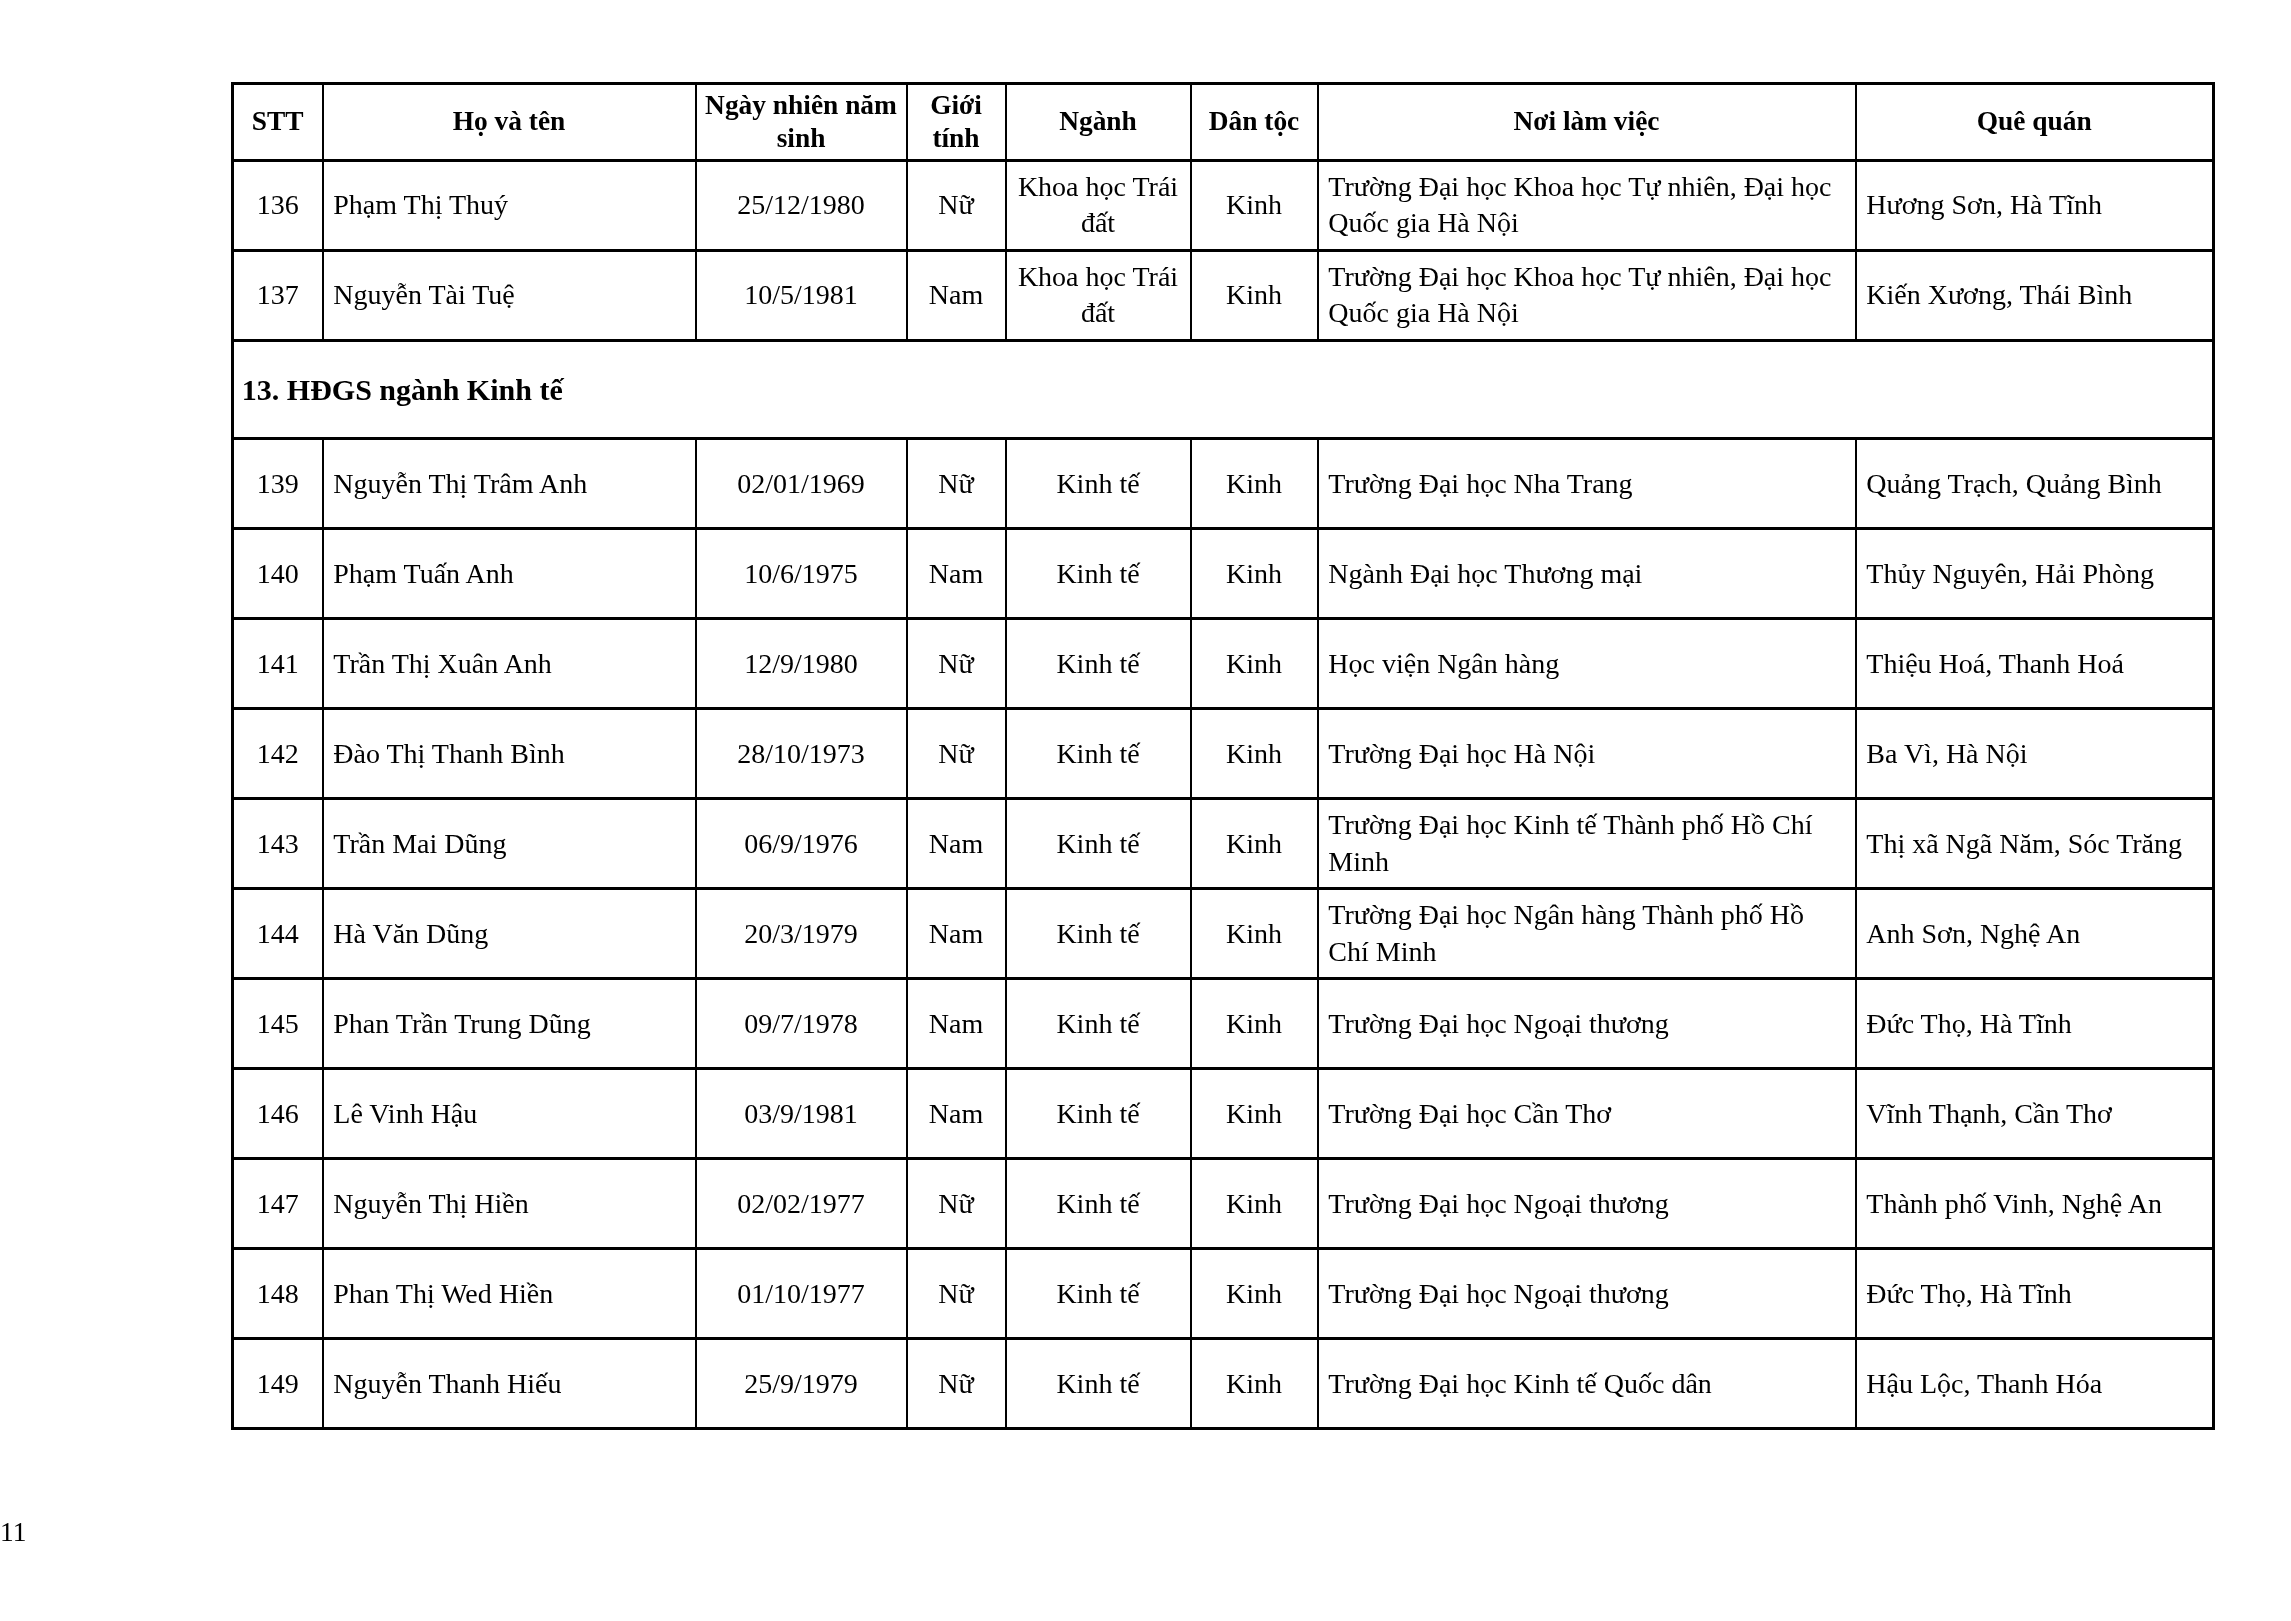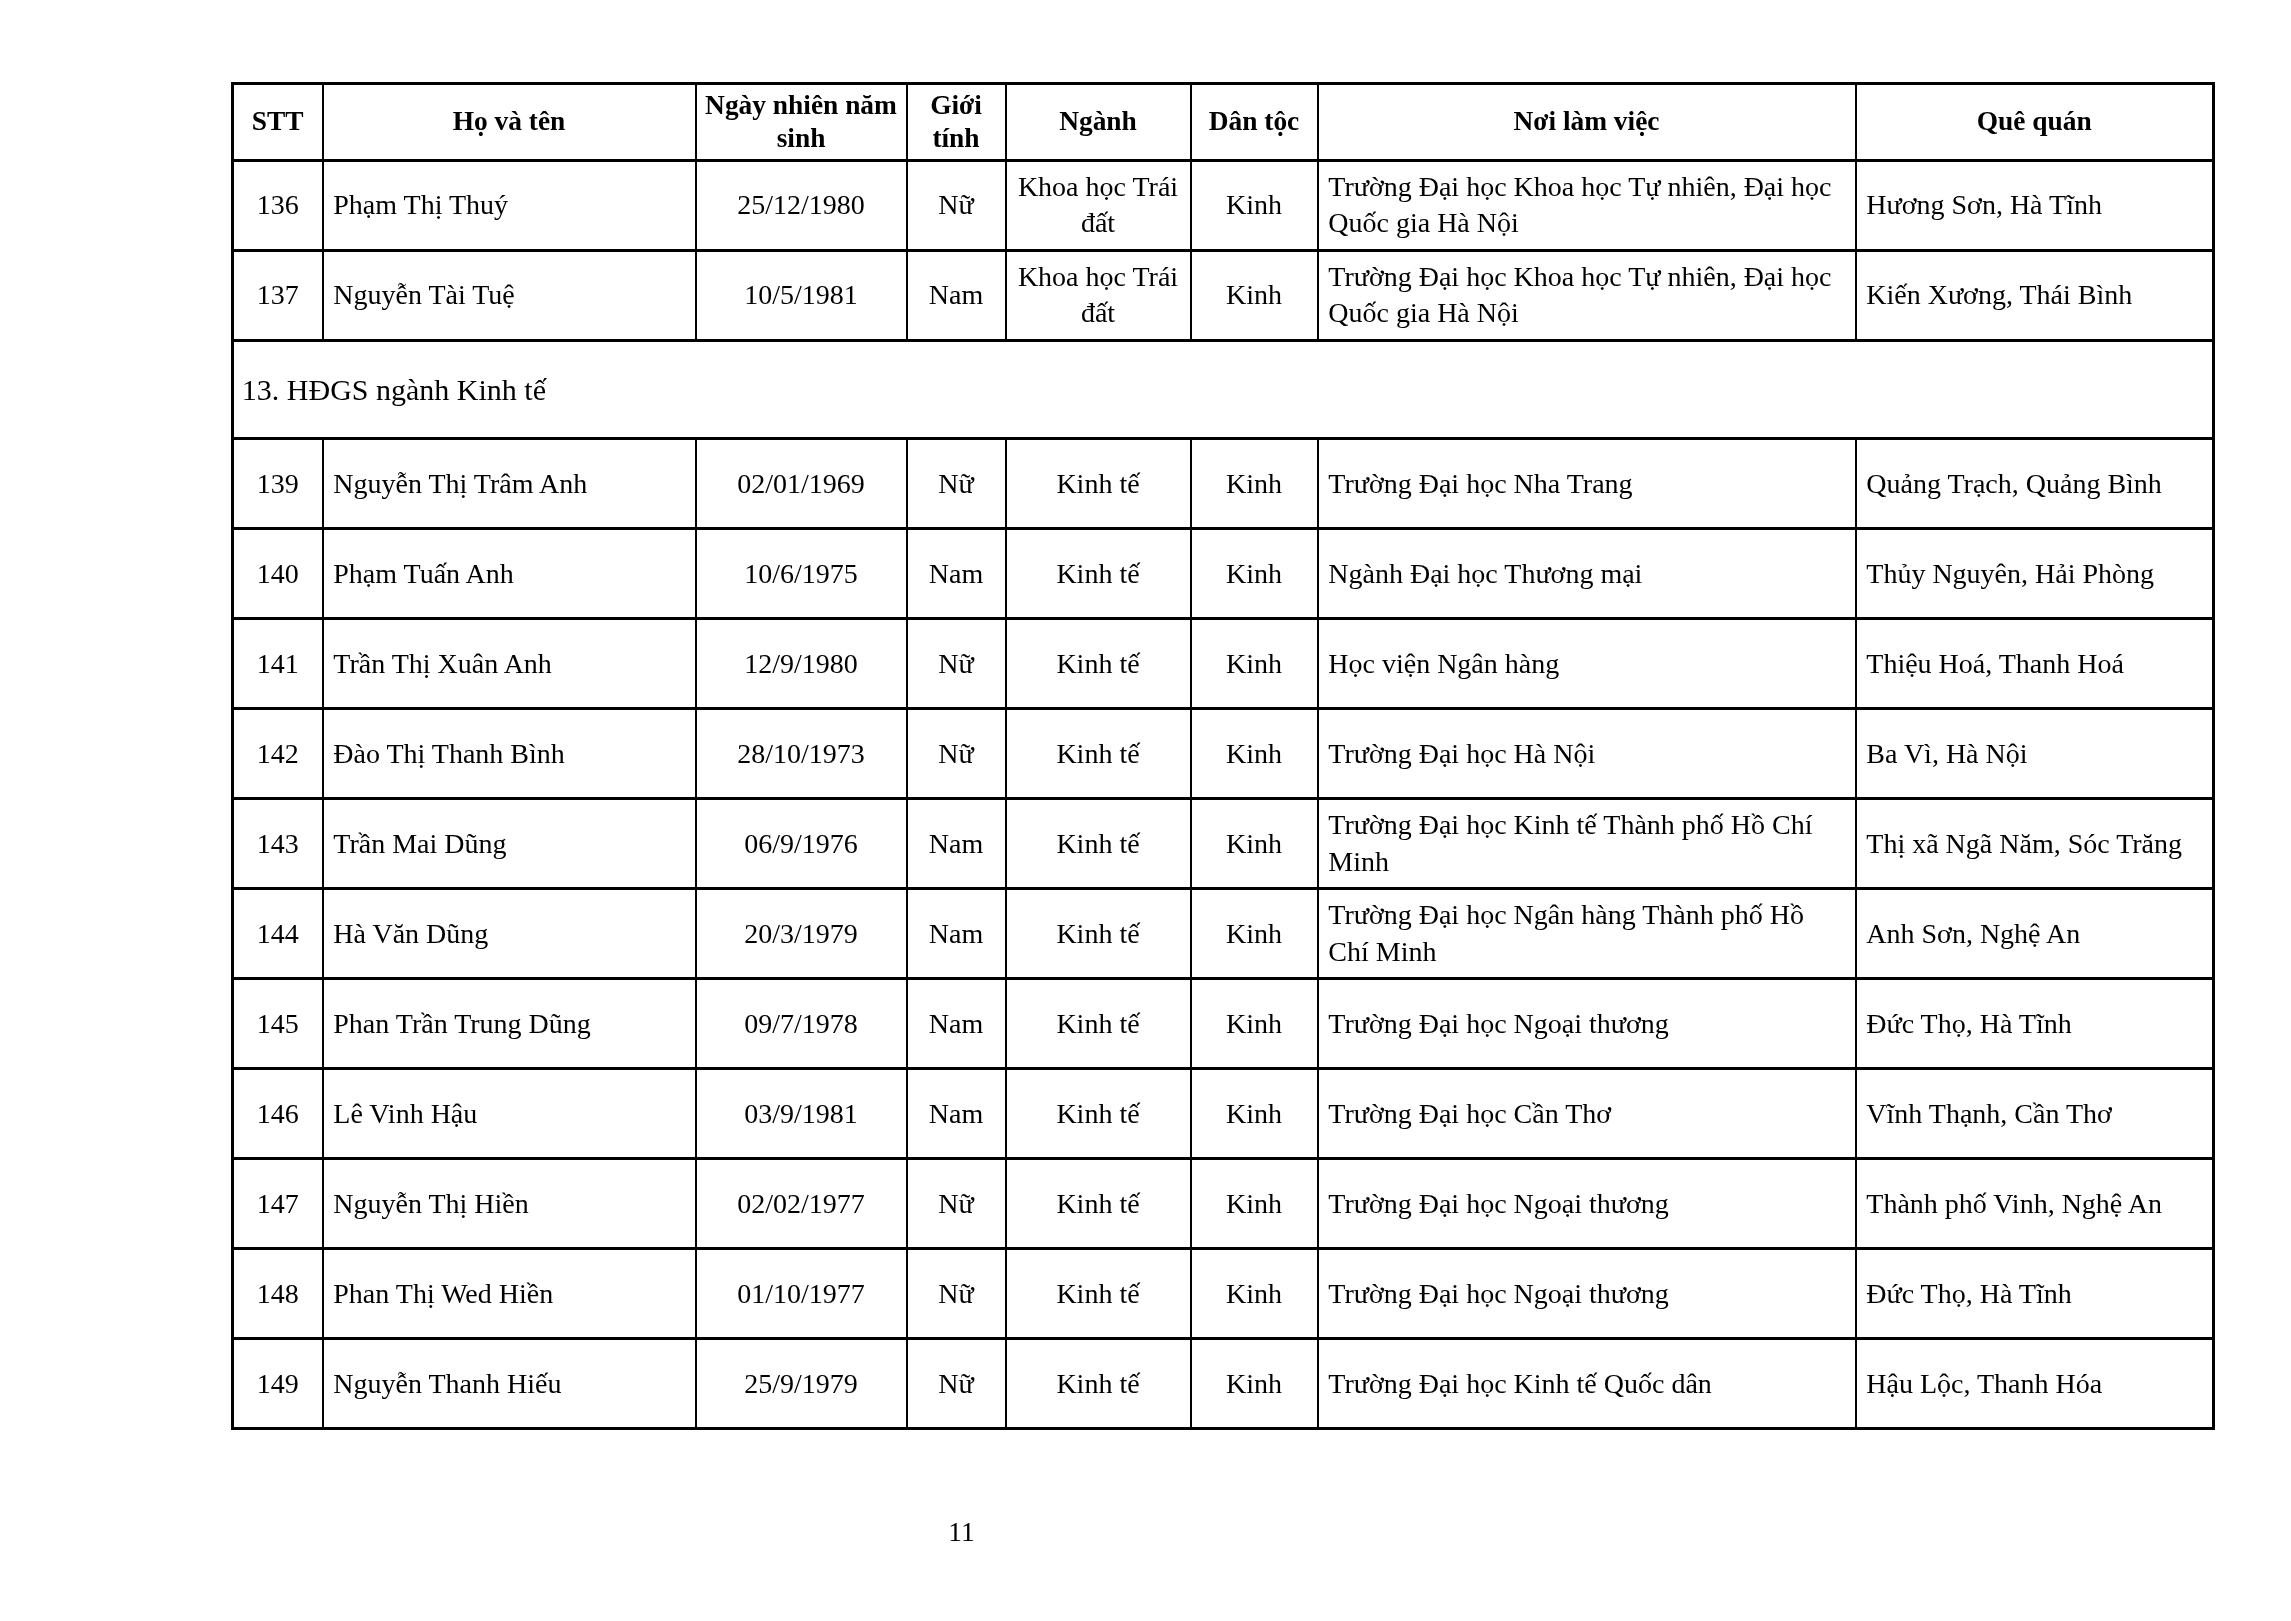--- a/index.html
+++ b/index.html
@@ -19,26 +19,26 @@
     font-size:28px;line-height:1.3;
     padding:5.9px 9.8px;vertical-align:middle;
     word-wrap:break-word;
   }
   th{font-weight:bold;font-size:27.4px;text-align:center;padding:3.9px 5.9px;line-height:1.2}
   .c{text-align:center}
   .l{text-align:left}
   tr.hdr{height:76px}
   tr.r{height:90px}
   tr.sec td{
-    font-weight:normal;font-size:30px;text-align:left;
+    font-weight:bold;font-size:30px;text-align:left;
     height:84px;padding-left:7.8px;
   }
   .pagenum{
     position:absolute;left:0;top:1517px;width:1923px;
-    text-align:center;font-size:27.4px;
+    text-align:left;font-size:27.4px;
   }
 </style>
 </head>
 <body>
 
 <table class="doc">
   <colgroup>
     <col style="width:90px">
     <col style="width:373px">
     <col style="width:211px">

